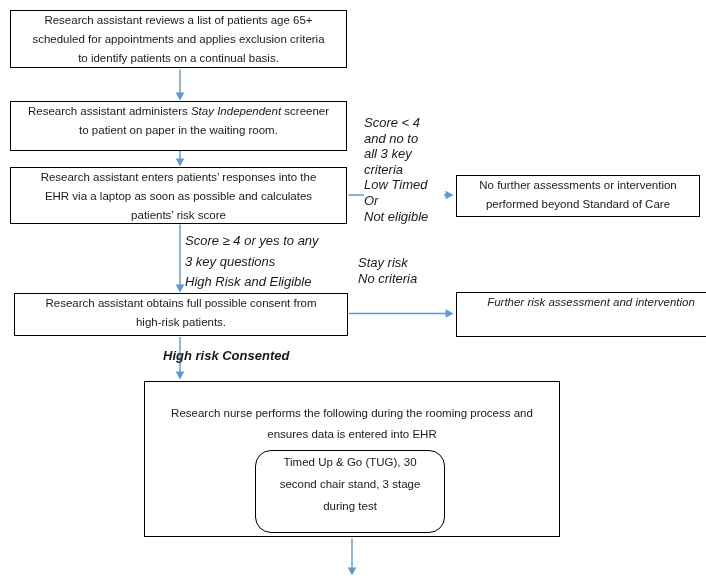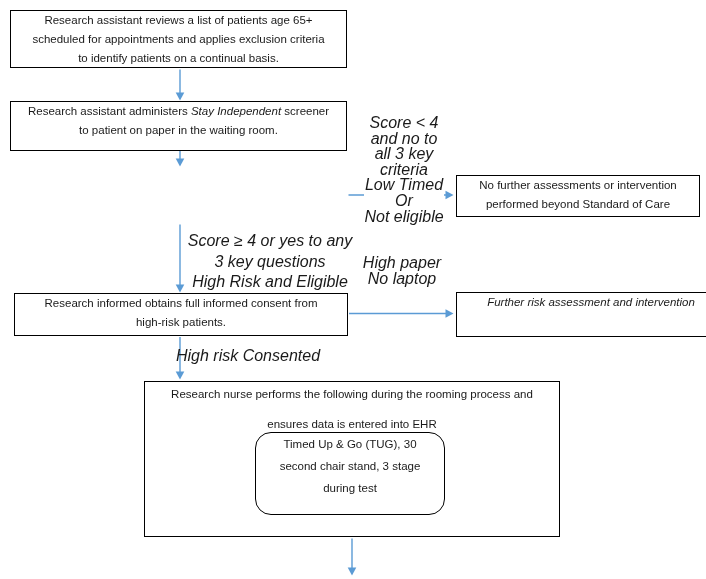--- a/index.html
+++ b/index.html
@@ -19,30 +19,30 @@
   .ahead{fill:var(--arrow);stroke:none;}
   .box{
     position:absolute;z-index:2;background:var(--bg);
     border:1.5px solid var(--border);
     display:flex;flex-direction:column;align-items:center;justify-content:flex-start;
     text-align:center;font-size:11.5px;line-height:19px;color:var(--text);
   }
   .box .ln{white-space:nowrap;}
   .it{font-style:italic;}
   .lbl{
-    position:absolute;z-index:3;font-style:italic;font-size:16px;
-    text-align:center;color:var(--text);
+    position:absolute;z-index:3;font-style:italic;font-size:13px;
+    color:var(--text);
   }
   .lbl .ln{white-space:nowrap;}
   .lbl-low{line-height:15.6px;background:var(--bg);}
   .lbl-high{line-height:20.5px;}
   .lbl-nc{line-height:16px;}
-  .lbl-cons{line-height:16px;}
-  .box-rooming{justify-content:flex-start;padding-top:2px;line-height:21px;gap:9px;}
-  .box-tests{border-radius:16px;line-height:22px;}
+  .lbl-cons{line-height:16px;font-weight:bold;}
+  .box-rooming{justify-content:flex-start;padding-top:21px;line-height:21px;}
+  .box-tests{border-radius:16px;line-height:22px;margin-top:18px;}
 </style>
 </head>
 <body>
 
 <div class="canvas">
 
   <svg class="arrows" viewBox="0 0 706 579" xmlns="http://www.w3.org/2000/svg">
     <g>
       <line class="aline" x1="180" y1="69.5" x2="180" y2="93"></line>
       <polygon class="ahead" points="175.7,92.5 184.3,92.5 180,100.5"></polygon>
@@ -77,28 +77,33 @@
       <div class="ln">Research assistant reviews a list of patients age 65+</div>
       <div class="ln">scheduled for appointments and applies exclusion criteria</div>
       <div class="ln">to identify patients on a continual basis.</div>
     </div>
 
   <div class="box" style="left:10px;top:101px;width:337px;height:50px;">
     <div class="ln"><span>Research assistant administers</span> <span class="it">Stay Independent</span> <span>screener</span></div>
     <div class="ln">to patient on paper in the waiting room.</div>
   </div>
 
+  <div class="box" style="left:10px;top:167px;width:337px;height:57px;">
+      <div class="ln">Research assistant enters patients’ responses into the</div>
+      <div class="ln">EHR via a laptop as soon as possible and calculates</div>
+      <div class="ln">patients’ risk score</div>
+    </div>
 
   <div class="box" style="left:456px;top:175px;width:244px;height:42px;">
       <div class="ln">No further assessments or intervention</div>
       <div class="ln">performed beyond Standard of Care</div>
     </div>
 
   <div class="box" style="left:14px;top:293px;width:334px;height:43px;">
-      <div class="ln">Research informed obtains full informed consent from</div>
+      <div class="ln">Research assistant obtains full possible consent from</div>
       <div class="ln">high-risk patients.</div>
     </div>
 
   <div class="box" style="left:456px;top:292px;width:270px;height:45px;font-style:italic;">
       <div class="ln">Further risk assessment and intervention</div>
     </div>
 
   <div class="box box-rooming" style="left:144px;top:381px;width:416px;height:156px;">
       <div class="ln">Research nurse performs the following during the rooming process and</div>
       <div class="ln">ensures data is entered into EHR</div>
@@ -120,21 +125,21 @@
       <div class="ln">Not eligible</div>
     </div>
 
   <div class="lbl lbl-high" style="left:185px;top:231px;width:170px;">
       <div class="ln">Score ≥ 4 or yes to any</div>
       <div class="ln">3 key questions</div>
       <div class="ln">High Risk and Eligible</div>
     </div>
 
   <div class="lbl lbl-nc" style="left:358px;top:255px;width:88px;">
-      <div class="ln">High paper</div>
-      <div class="ln">No laptop</div>
+      <div class="ln">Stay risk</div>
+      <div class="ln">No criteria</div>
     </div>
 
   <div class="lbl lbl-cons" style="left:163px;top:348px;width:170px;">
       <div class="ln">High risk Consented</div>
     </div>
 
 </div>
 
 </body></html>

